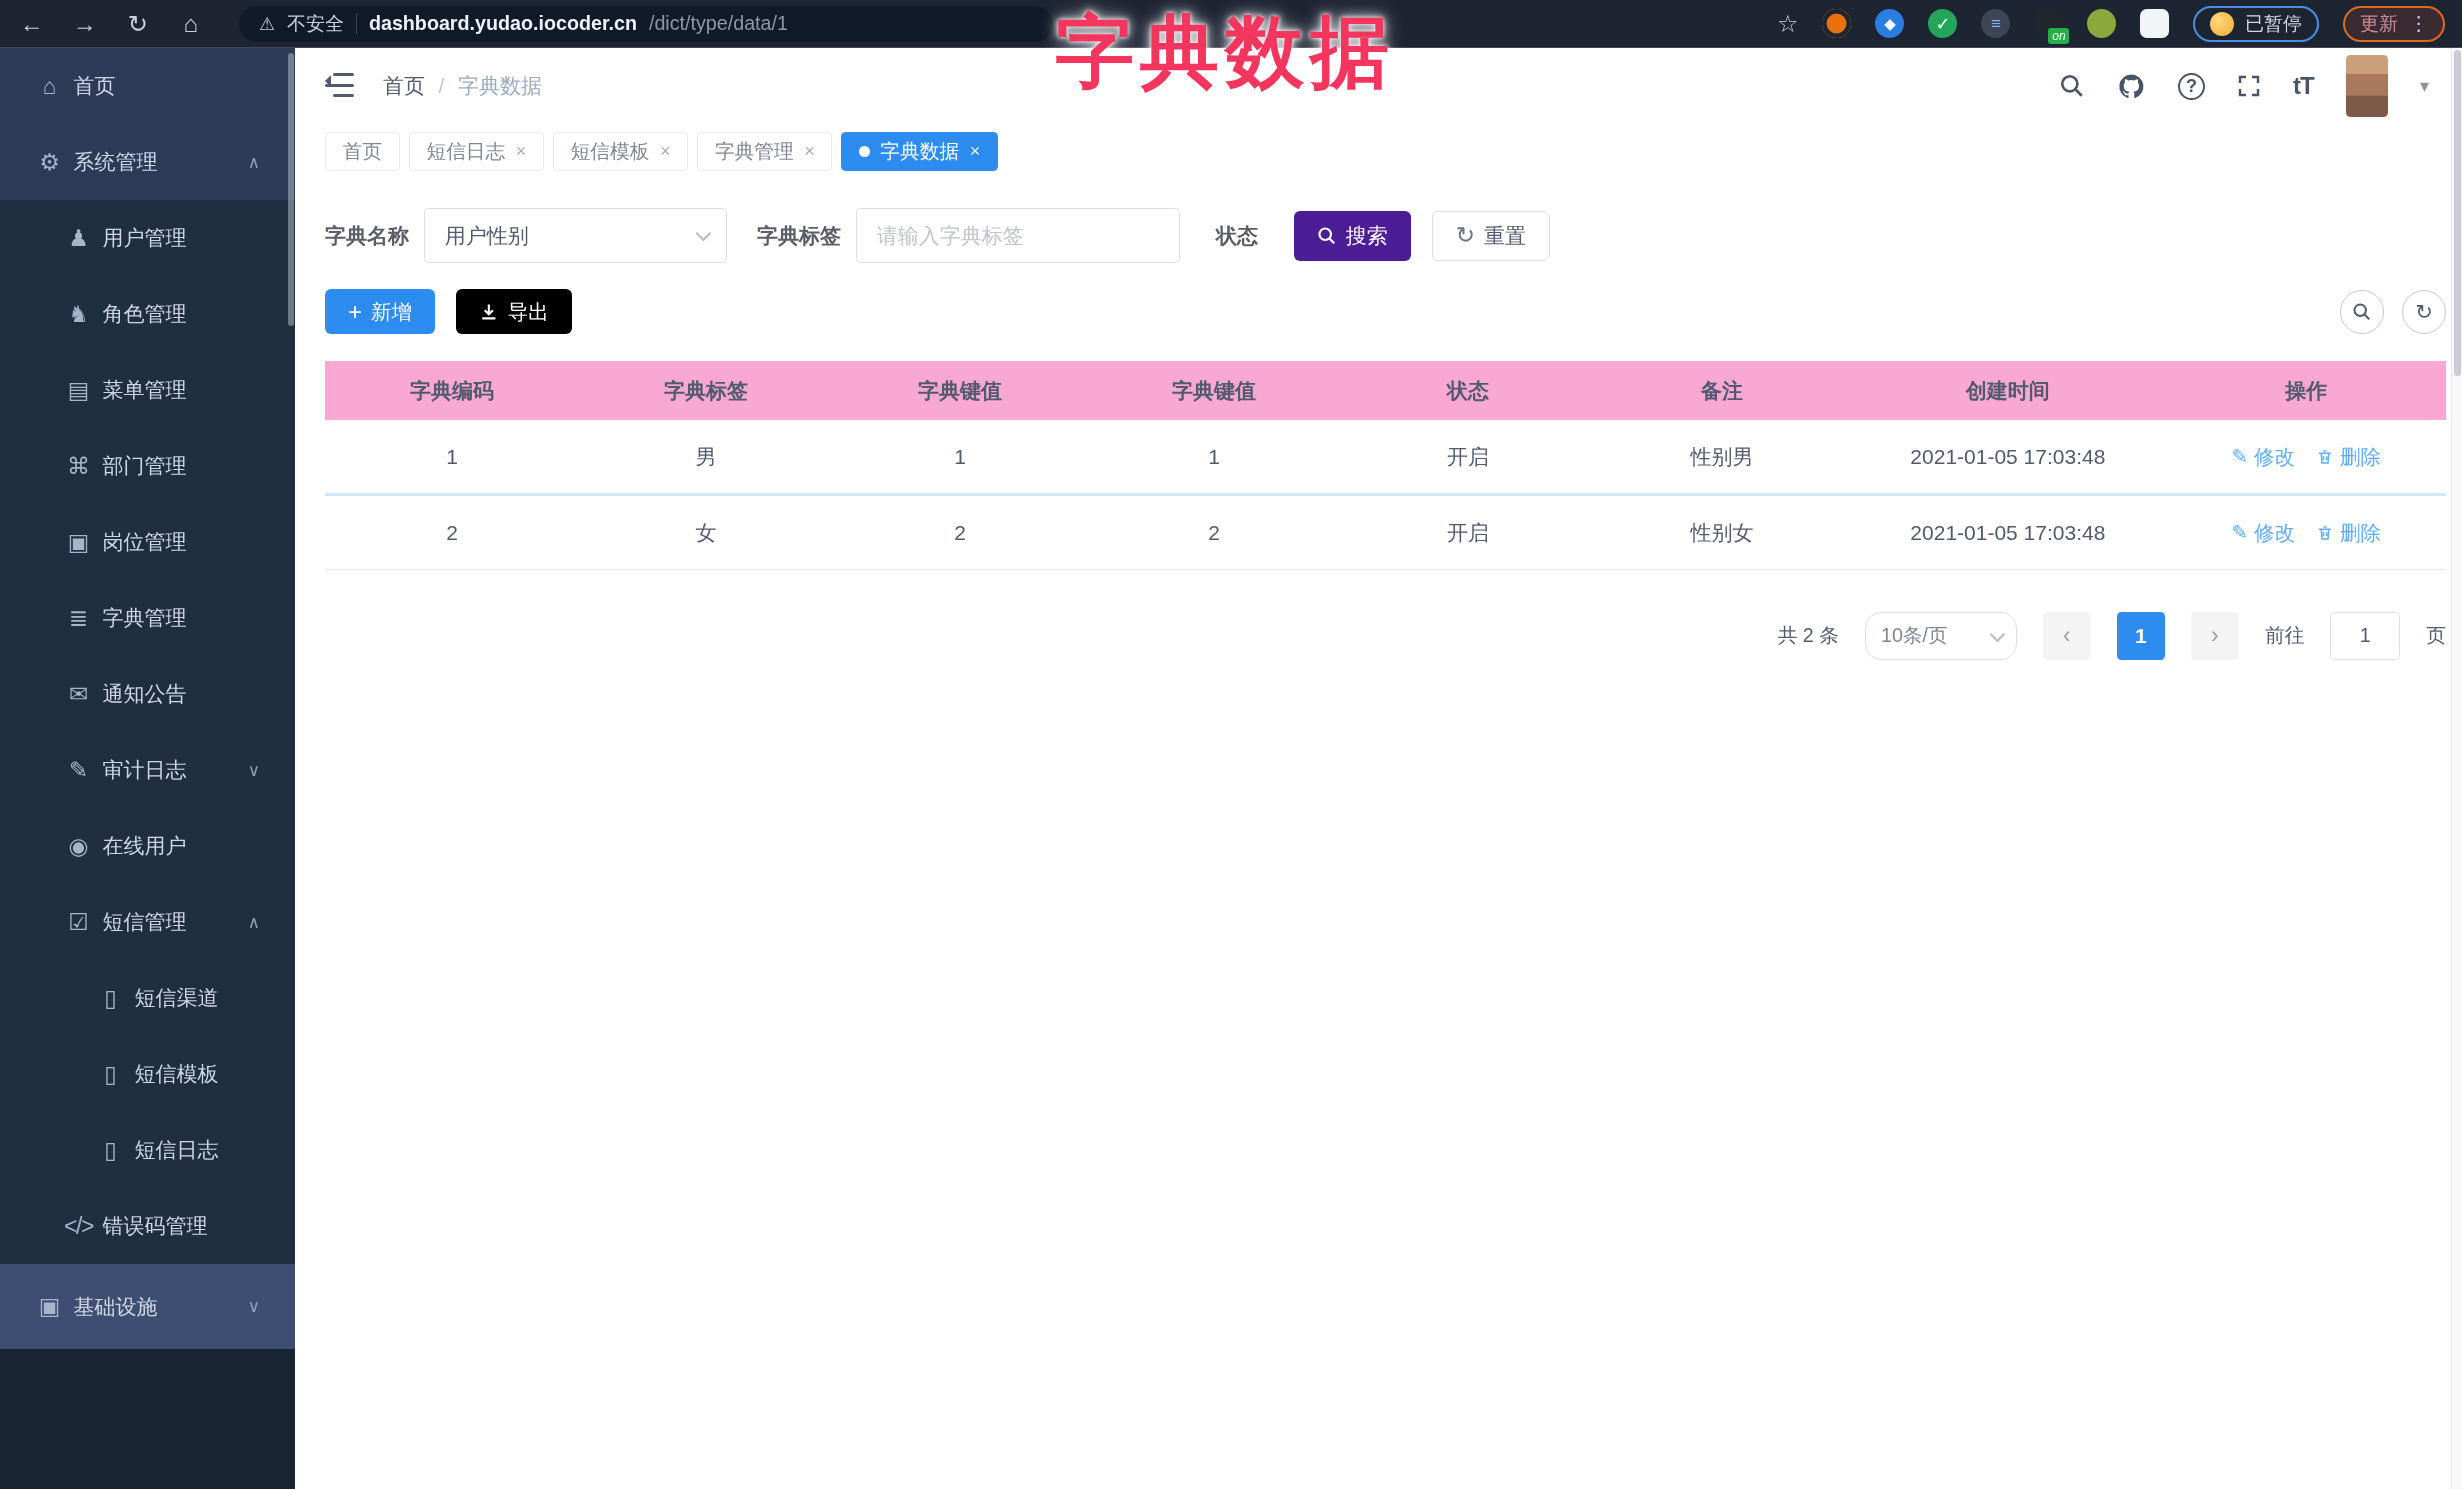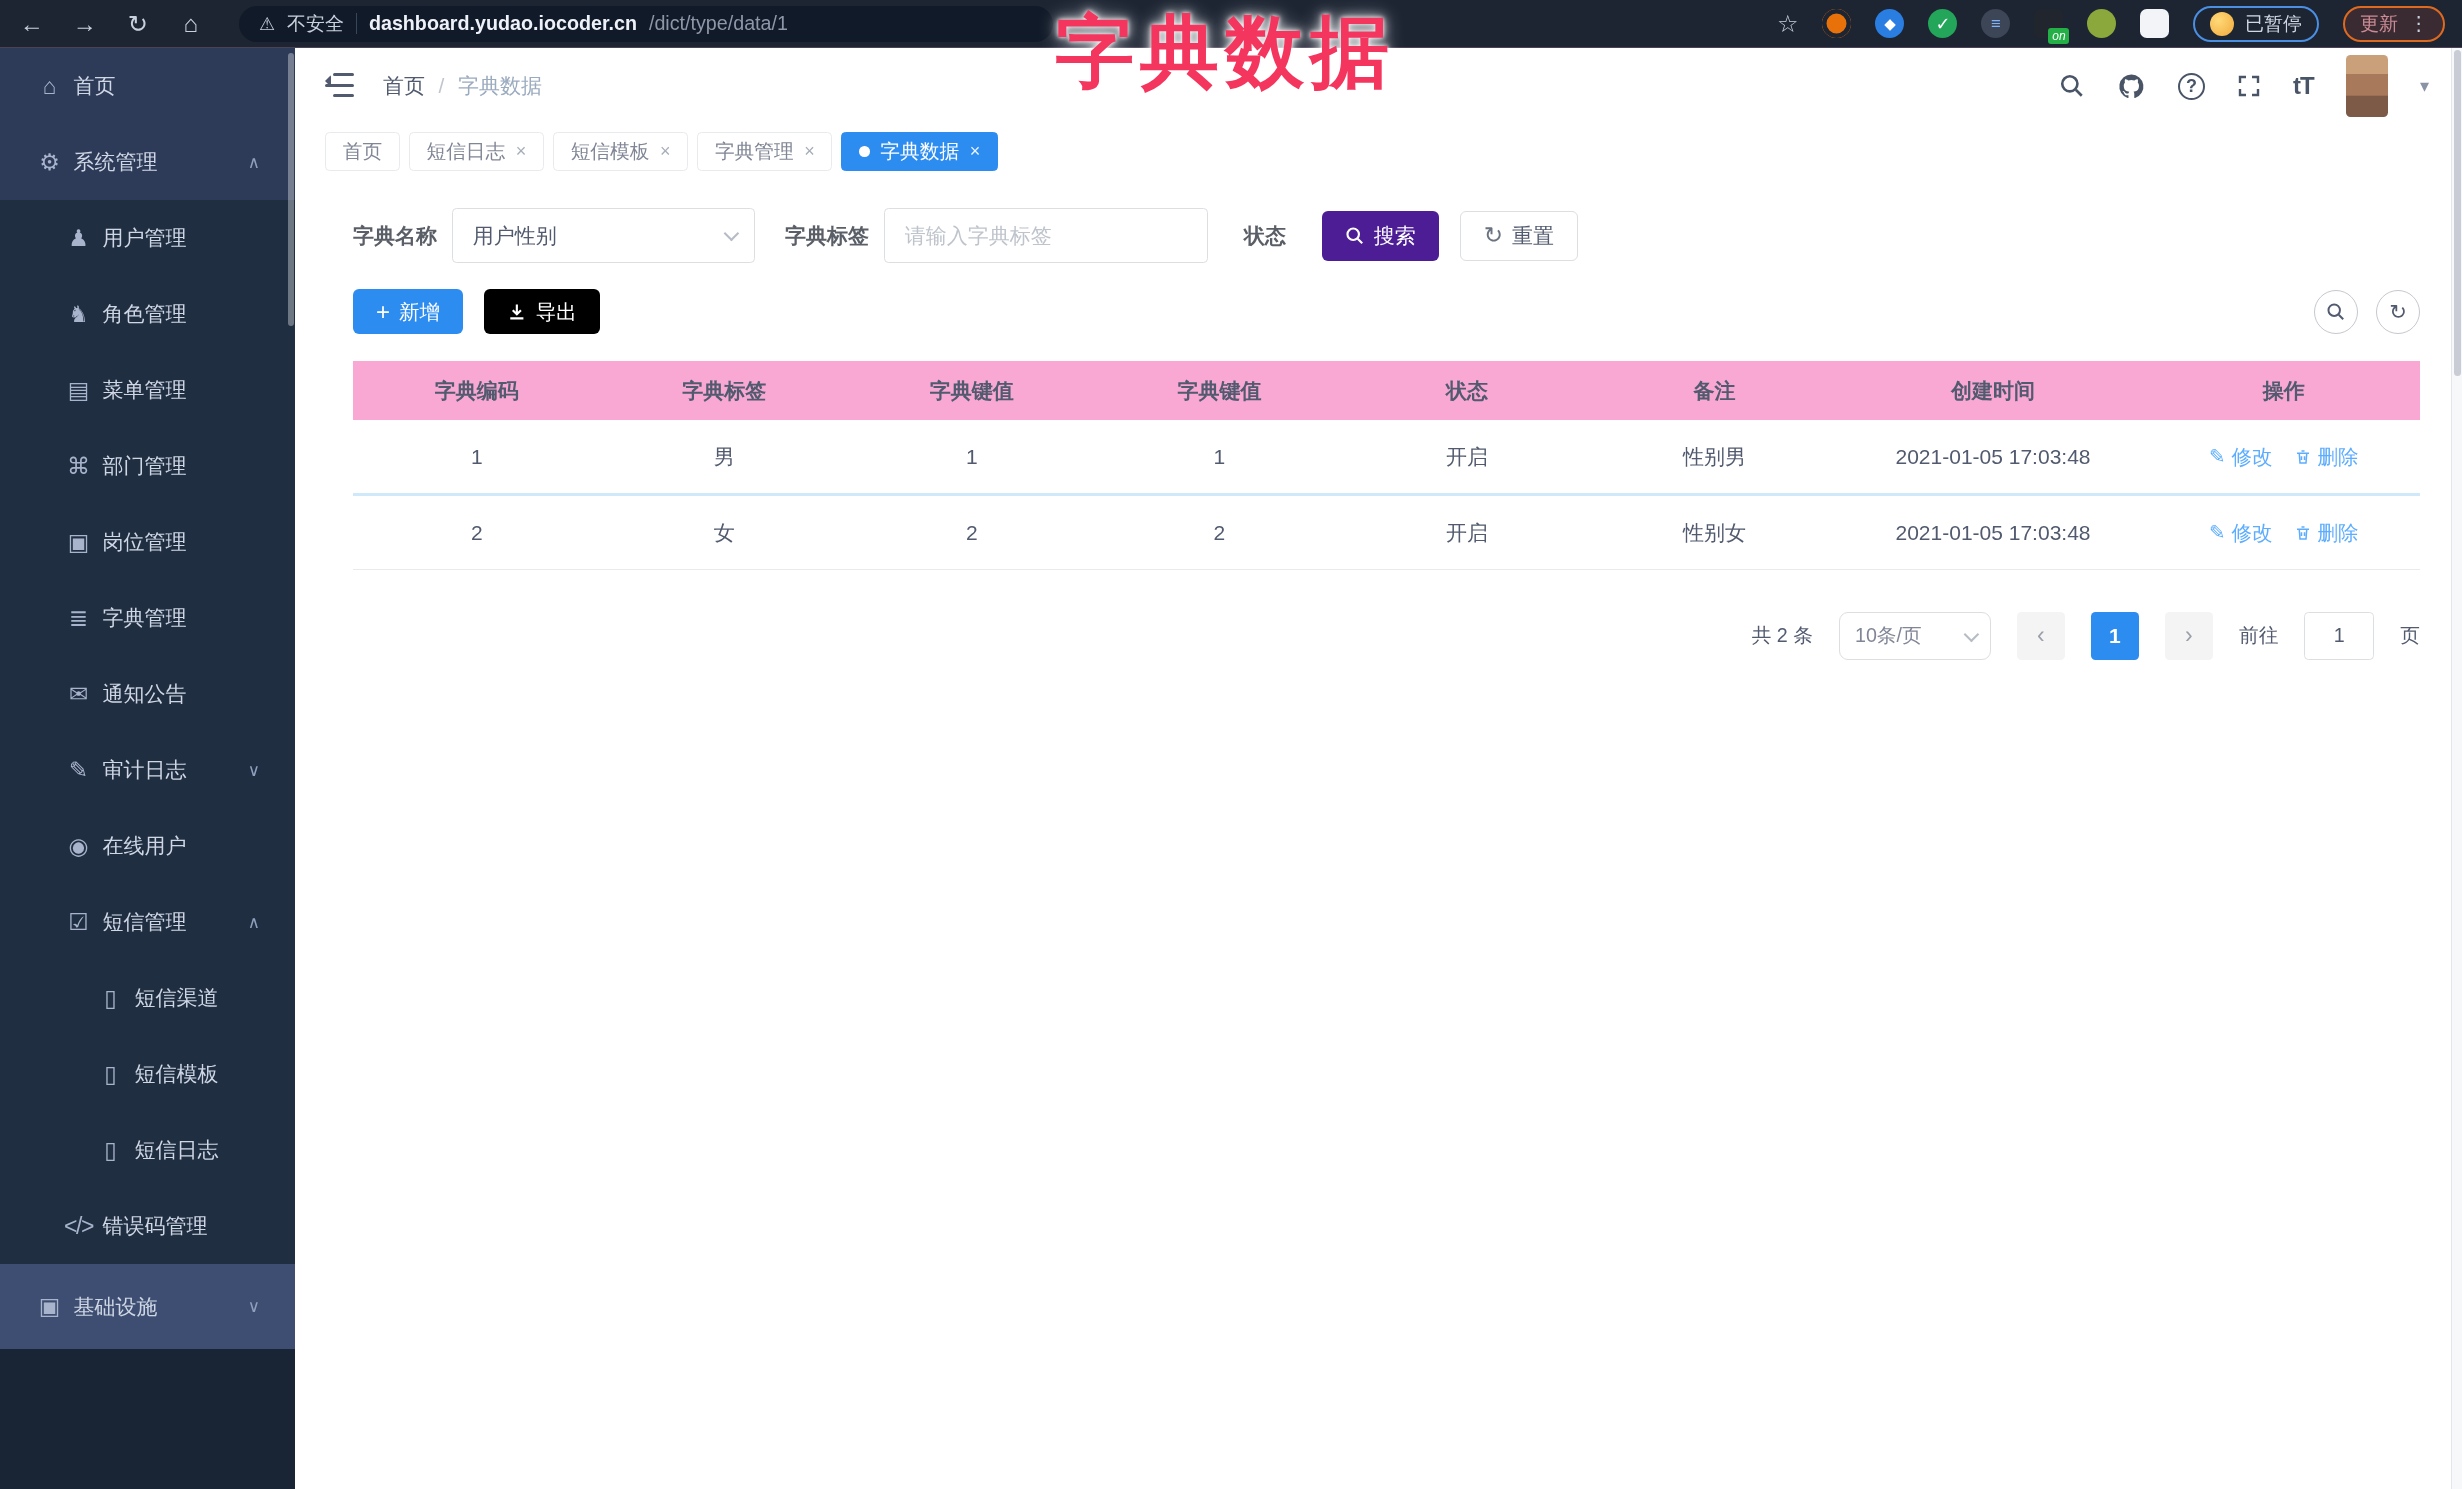--- a/index.html
+++ b/index.html
@@ -80,21 +80,21 @@
 
   
   .tabbar { height:55px; display:flex; align-items:center; gap:9px; padding-left:30px; flex:0 0 auto; }
   .tab { height:39px; border:0.8px solid #e8eaec; border-radius:4.5px; background:#fff; display:flex; align-items:center; gap:10.6px; padding:0 16.7px; font-size:19.7px; color:#808695; cursor:pointer; }
   .tab .x { font-size:18px; color:#a7adb8; }
   .tab.active { background:#2d8cf0; border-color:#2d8cf0; color:#fff; }
   .tab.active .x { color:#eaf4ff; }
   .dot { width:10.6px; height:10.6px; border-radius:50%; background:#fff; }
 
   
-  .content { padding:29px 42px 0 30px; flex:1; display:flex; flex-direction:column;margin-left:28px; }
+  .content { padding:29px 16px 0 30px; flex:1; display:flex; flex-direction:column; }
 
   .filter-row { display:flex; align-items:center; }
   .f-label { font-size:21px; font-weight:bold; color:#5a5e66; white-space:nowrap; }
   .ctrl { height:55px; border:0.8px solid #dcdee2; border-radius:4.5px; background:#fff; display:flex; align-items:center; padding:0 19.7px; font-size:21px; color:#515a6e; margin-left:15px; }
   .ctrl .ph { color:#bfc4cc; }
   .ctrl input { border:none; outline:none; font-size:21px; color:#515a6e; width:100%; font-family:inherit; }
   .ctrl input::placeholder { color:#bfc4cc; }
   .chev { margin-left:auto; width:10.6px; height:10.6px; border-right:2.3px solid #b6bcc6; border-bottom:2.3px solid #b6bcc6; transform:rotate(45deg) translateY(-3px); flex:0 0 auto; }
   .w400{ width:303px; } .w390{ width:324px; }
   .gap48 { width:36px; flex:0 0 auto; } .gap40 { width:30px; flex:0 0 auto; }
@@ -118,21 +118,21 @@
   .cell { flex:1; text-align:center; }
   .cell.c7 { flex:1.25; } .cell.c8 { flex:1.1; }
   .blue-divider { height:3px; background:#cfe9fb; }
   .row-border { height:0.8px; background:#e8eaec; }
   .actions { display:flex; align-items:center; justify-content:center; gap:21px; }
   .alink { color:#5cadff; display:flex; align-items:center; gap:6px; cursor:pointer; font-size:20.5px; }
   .alink .ai { font-size:19.7px; }
 
   
   .pagination { margin-top:42px; display:flex; align-items:center; justify-content:flex-end; gap:26px; font-size:19.7px; color:#515a6e; }
-  .psel { width:152px; height:48px; border:0.8px solid #dcdee2; border-radius:9px; display:flex; align-items:center; padding:0 15px; color:#808695; }
+  .psel { width:152px; height:48px; border:0.8px solid #dcdee2; border-radius:16px; display:flex; align-items:center; padding:0 15px; color:#808695; }
   .pbtn { width:48px; height:48px; border-radius:4.5px; background:#f4f4f5; color:#9aa0ab; display:flex; align-items:center; justify-content:center; font-size:23px; cursor:pointer; }
   .pcur { width:48px; height:48px; border-radius:4.5px; background:#2d8cf0; color:#fff; display:flex; align-items:center; justify-content:center; font-weight:bold; font-size:21px; }
   .pgoto { width:70px; height:48px; border:0.8px solid #dcdee2; border-radius:4.5px; }
   .pgoto input { width:100%; height:100%; border:none; outline:none; text-align:center; font-size:19.7px; color:#515a6e; border-radius:4.5px; font-family:inherit; }
 
   
   .page-scrollbar { position:absolute; right:0; top:0; width:10.6px; height:100%; background:#f7f8fa; border-left:0.8px solid #e3e6ea; }
   .page-thumb { margin:2.3px 1.5px; height:326px; background:#c9ccd4; border-radius:4.5px; }
 
   svg { display:block; }

